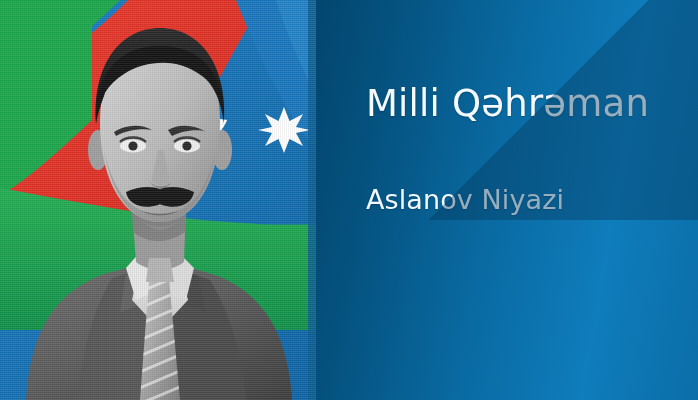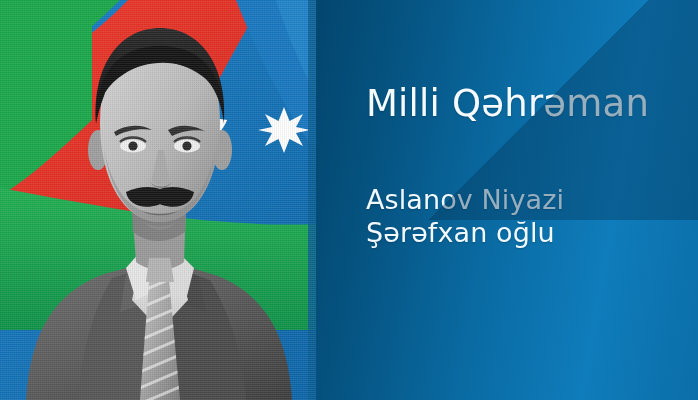--- a/index.html
+++ b/index.html
@@ -269,18 +269,17 @@
       <div class="grain"></div>
     </div>
   </div>
 
   <div class="info-panel">
 
     <div class="title">Milli Qəhrəman</div>
 
     <div class="subject-name">
       <span class="ln">Aslanov Niyazi</span>
-      <span class="ln">Şərəfxan oğlu</span>
     </div>
 
   </div>
 
 </div>
 
 </body></html>

